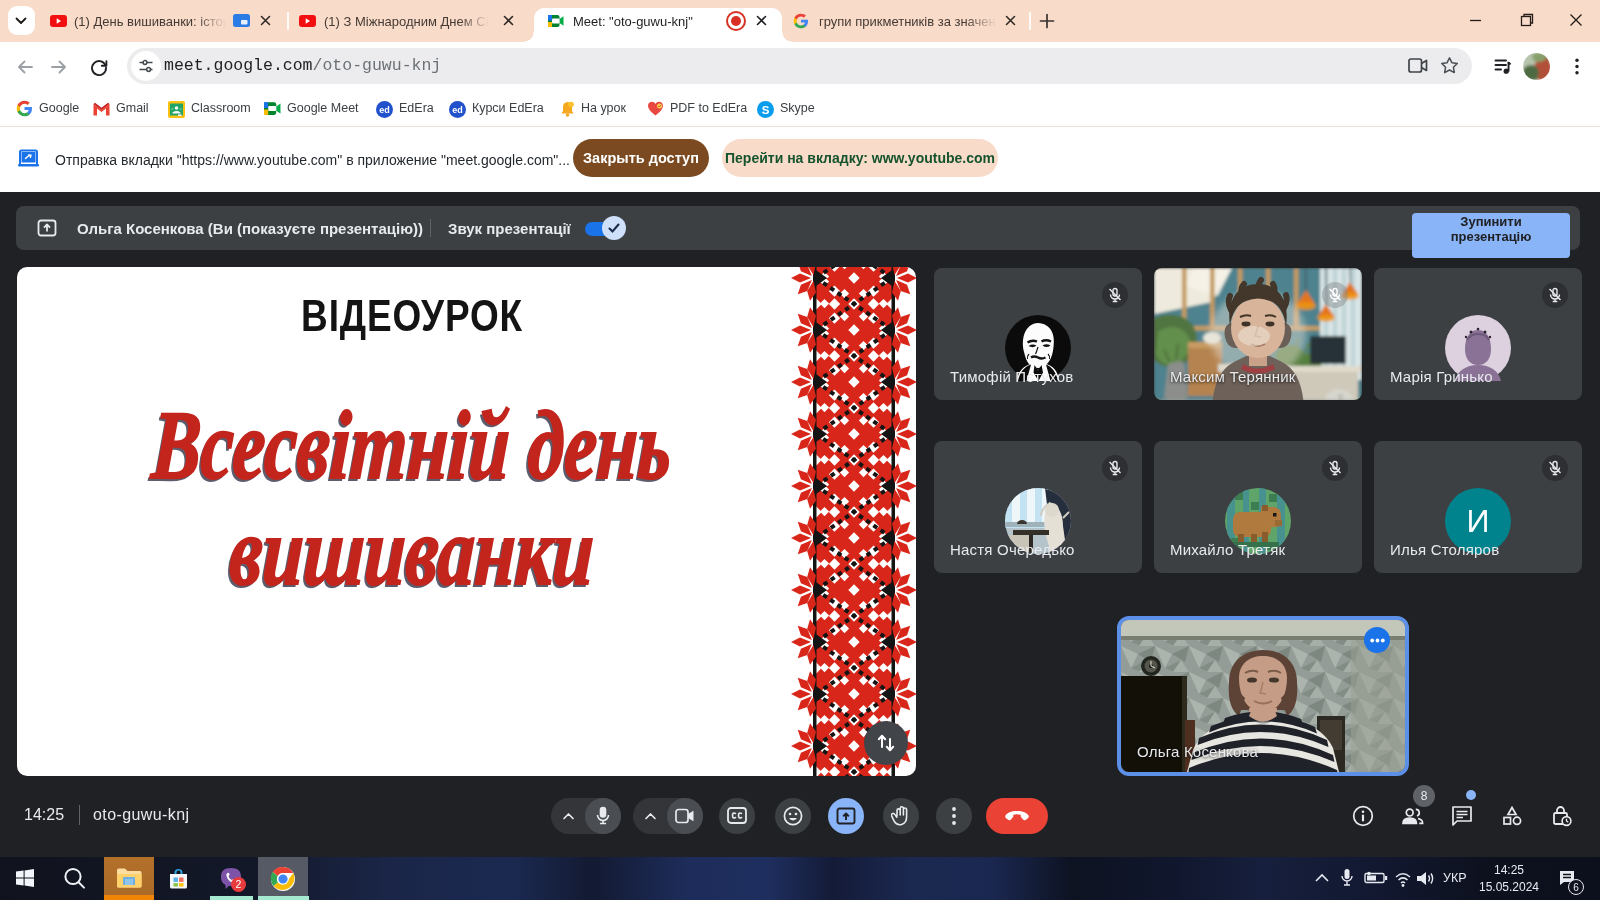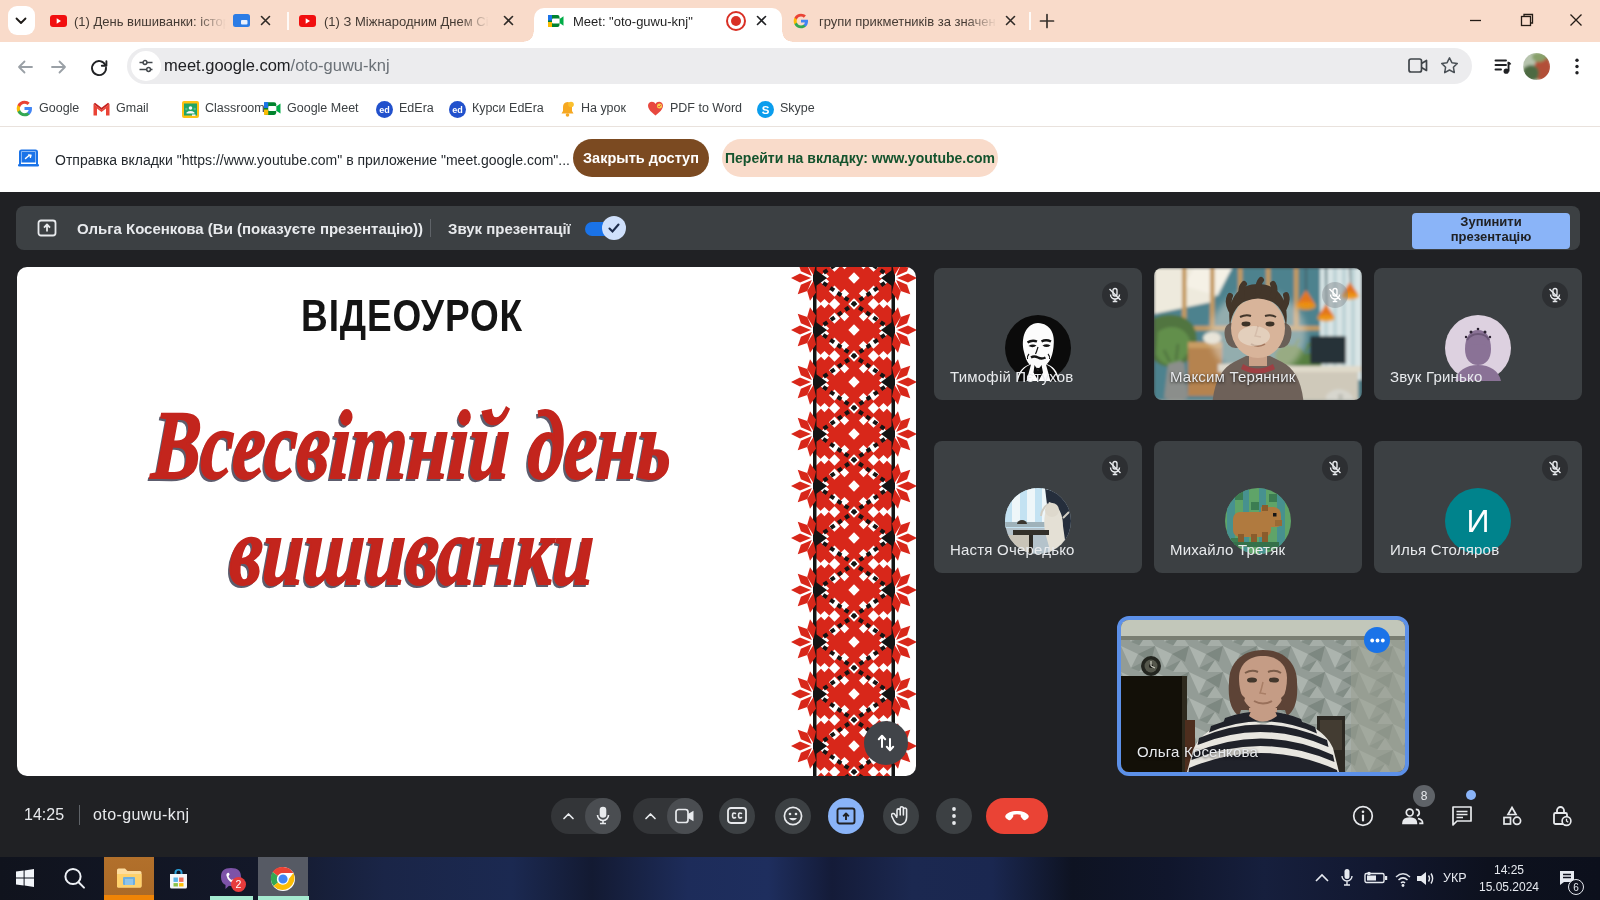--- a/index.html
+++ b/index.html
@@ -18,21 +18,21 @@
 
 #bookmarksbar{position:absolute;left:0;top:92px;width:1600px;height:34px;background:#fff;}
 .bm{position:absolute;top:8px;height:18px;font-size:12.5px;color:#3c4043;white-space:nowrap;}
 .bm span{vertical-align:top;line-height:17px;margin-left:6px;}
 
 #infobar{position:absolute;left:0;top:126px;width:1600px;height:66px;background:#fff;border-top:1px solid #e9e2dd;}
 
 #meet{position:absolute;left:0;top:192px;width:1600px;height:665px;background:#202124;}
 #meettop{position:absolute;left:16px;top:14px;width:1564px;height:44px;background:#3c4043;border-radius:8px;}
 .mtxt{color:#e8eaed;font-size:15px;font-weight:bold;}
-#stopbtn{position:absolute;left:1396px;top:7px;width:158px;height:36px;background:#8ab4f8;border-radius:4px;
+#stopbtn{position:absolute;left:1396px;top:7px;width:158px;height:45px;background:#8ab4f8;border-radius:4px;
  color:#202124;font-size:13px;font-weight:bold;text-align:center;line-height:15px;padding-top:1px;box-sizing:border-box;}
 #slide{position:absolute;left:17px;top:75px;width:899px;height:509px;background:#fff;border-radius:10px;overflow:hidden;}
 
 .tile{position:absolute;width:208px;height:132px;background:#3c4043;border-radius:8px;overflow:hidden;}
 .tname{position:absolute;left:16px;bottom:15px;color:#e8eaed;font-size:15px;letter-spacing:.2px;}
 .micoff{position:absolute;top:14px;right:14px;width:26px;height:26px;border-radius:50%;background:rgba(32,33,36,.55);}
 .cbtn{position:absolute;top:9px;width:36px;height:36px;border-radius:50%;background:#3c4043;}
 
 #taskbar{position:absolute;left:0;top:857px;width:1600px;height:43px;
  background:linear-gradient(90deg,#10131d 0%,#131829 16%,#1a2547 24%,#1b2951 32%,#131a32 37%,#1d2c5a 43%,#1e2e5e 48%,#141b38 52%,#1b2850 57%,#1a2750 62%,#0e1322 67%,#10162c 73%,#161f3d 79%,#121830 86%,#0d111e 93%,#0c101c 100%);}
@@ -138,21 +138,21 @@
     <svg class="abs" style="left:138px;top:16px" width="16" height="16" viewBox="0 0 16 16">
         <g stroke="#43484d" stroke-width="1.5" fill="none">
           <path d="M1.5 4.5 H5"></path>
           <path d="M9 4.5 H14.5"></path>
           <circle cx="7" cy="4.5" r="1.9"></circle>
           <path d="M1.5 11.5 H8.5"></path>
           <path d="M12.7 11.5 H14.5"></path>
           <circle cx="10.6" cy="11.5" r="1.9"></circle>
         </g>
       </svg>
-    <div class="abs" style="left:164px;top:14px;font-size:16.5px;color:#202124;">meet.google.com<span style="color:#6b7177;">/oto-guwu-knj</span></div>
+    <div class="abs" style="left:164px;top:14px;font-size:16.5px;color:#202124;font-family:Liberation Mono, monospace;">meet.google.com<span style="color:#6b7177;">/oto-guwu-knj</span></div>
 
     <svg class="abs" style="left:1408px;top:16px" width="20" height="15" viewBox="0 0 20 15">
         <rect x="1" y="1" width="12.5" height="13" rx="2" fill="none" stroke="#3f4449" stroke-width="1.7"></rect>
         <path d="M13.5 5.5 L18.5 2.5 V12.5 L13.5 9.5" fill="none" stroke="#3f4449" stroke-width="1.7" stroke-linejoin="round"></path>
       </svg>
 
     <svg class="abs" style="left:1440px;top:14px" width="19" height="19" viewBox="0 0 19 19">
         <path d="M9.5 1.8 L11.9 6.7 L17.3 7.4 L13.4 11.2 L14.3 16.6 L9.5 14 L4.7 16.6 L5.6 11.2 L1.7 7.4 L7.1 6.7 Z" fill="none" stroke="#4a5056" stroke-width="1.5" stroke-linejoin="round"></path>
       </svg>
 
@@ -197,21 +197,21 @@
     <div class="bm" style="left:16px;"><svg width="17" height="17" viewBox="0 0 48 48" style="vertical-align:top;margin-top:0px">
           <path fill="#4285F4" d="M45.1 24.5c0-1.6-.1-3.1-.4-4.5H24v8.5h11.8c-.5 2.8-2.1 5.1-4.4 6.7v5.6h7.2c4.2-3.9 6.5-9.6 6.5-16.3z"></path>
           <path fill="#34A853" d="M24 46c6 0 11-2 14.6-5.3l-7.2-5.6c-2 1.3-4.5 2.1-7.4 2.1-5.7 0-10.5-3.8-12.3-9H4.3v5.8C7.9 41.2 15.4 46 24 46z"></path>
           <path fill="#FBBC05" d="M11.7 28.2c-.4-1.3-.7-2.7-.7-4.2s.3-2.9.7-4.2V14H4.3C2.9 17 2 20.4 2 24s.9 7 2.3 10l7.4-5.8z"></path>
           <path fill="#EA4335" d="M24 10.8c3.2 0 6.1 1.1 8.4 3.3l6.3-6.3C35 4.1 30 2 24 2 15.4 2 7.9 6.8 4.3 14l7.4 5.8c1.8-5.2 6.6-9 12.3-9z"></path>
         </svg><span>Google</span></div>
     <div class="bm" style="left:93px;"><svg width="17" height="14" viewBox="0 0 17 14" style="vertical-align:top;margin-top:2px">
           <path d="M0.5 13.5 V2 L8.5 8 L16.5 2 V13.5 H13 V6.5 L8.5 10 L4 6.5 V13.5 Z" fill="#ea4335"></path>
           <path d="M0.5 2 L8.5 8 L16.5 2 L15 0.8 L8.5 5.8 L2 0.8 Z" fill="#c5221f"></path>
         </svg><span>Gmail</span></div>
-    <div class="bm" style="left:182px;"><svg width="17" height="17" viewBox="0 0 17 17" style="vertical-align:top;margin-top:1px">
+    <div class="bm" style="left:168px;"><svg width="17" height="17" viewBox="0 0 17 17" style="vertical-align:top;margin-top:1px">
           <rect width="17" height="17" rx="2" fill="#ffc112"></rect>
           <rect x="2" y="2.5" width="13" height="12" fill="#21a465"></rect>
           <circle cx="8.5" cy="7" r="1.8" fill="#f8f9fa"></circle>
           <path d="M4.5 11.5 Q8.5 8.6 12.5 11.5 V12.5 H4.5 Z" fill="#f8f9fa"></path>
           <circle cx="4.3" cy="8" r="1.2" fill="#57bb8a"></circle>
           <circle cx="12.7" cy="8" r="1.2" fill="#57bb8a"></circle>
           <rect x="10" y="13.4" width="3.5" height="1.6" fill="#f1f1f1"></rect>
         </svg><span>Classroom</span></div>
     <div class="bm" style="left:264px;"><svg width="17" height="15" viewBox="0 0 16 14" style="vertical-align:top;margin-top:1px">
           <rect x="0" y="1" width="11.5" height="12" rx="2" fill="#00832d"></rect>
@@ -230,21 +230,21 @@
         </svg><span>Курси EdEra</span></div>
     <div class="bm" style="left:560px;"><svg width="15" height="17" viewBox="0 0 15 17" style="vertical-align:top;margin-top:1px">
           <path d="M7.5 1 C4.5 1 3 3.2 3 6 V10 L1.5 12.5 H13.5 L12 10 V6 C12 3.2 10.5 1 7.5 1 Z" fill="#f6a821"></path>
           <circle cx="7.5" cy="14" r="1.8" fill="#f6a821"></circle>
           <circle cx="11" cy="3.5" r="2.8" fill="#fbc02d"></circle>
         </svg><span>На урок</span></div>
     <div class="bm" style="left:647px;"><svg width="17" height="16" viewBox="0 0 17 16" style="vertical-align:top;margin-top:1px">
           <path d="M8.5 14.5 C8.5 14.5 1 9.5 1 4.8 C1 2.2 3 .8 4.9 .8 C6.4 .8 7.8 1.7 8.5 3 C9.2 1.7 10.6 .8 12.1 .8 C14 .8 16 2.2 16 4.8 C16 9.5 8.5 14.5 8.5 14.5 Z" fill="#e8483f"></path>
           <circle cx="12.5" cy="5" r="2.5" fill="#fbd14b"></circle>
           <path d="M11.2 5 l1 1 1.8-2" stroke="#e8483f" stroke-width=".9" fill="none"></path>
-        </svg><span>PDF to Word</span></div>
+        </svg><span>PDF to EdEra</span></div>
     <div class="bm" style="left:757px;"><svg width="17" height="17" viewBox="0 0 17 17" style="vertical-align:top;margin-top:1px">
           <circle cx="8.5" cy="8.5" r="8.5" fill="#0a9ded"></circle>
           <text x="8.5" y="12.6" font-size="11.5" font-weight="bold" fill="#fff" text-anchor="middle" font-family="Liberation Sans,sans-serif">S</text>
         </svg><span>Skype</span></div>
   </div>
   <div id="infobar">
     <svg class="abs" style="left:18px;top:22px" width="21" height="19" viewBox="0 0 21 19">
         <path d="M2 15.5 V3 a1.5 1.5 0 0 1 1.5 -1.5 H17.5 a1.5 1.5 0 0 1 1.5 1.5 V15.5" fill="none" stroke="#1a73e8" stroke-width="2"></path>
         <rect x="0" y="15" width="21" height="2.6" rx="1.3" fill="#1a73e8"></rect>
         <rect x="3.5" y="3" width="14" height="10.5" fill="#1a73e8"></rect>
@@ -502,21 +502,21 @@
       </svg>
       <div class="micoff"></div>
         <svg class="abs" style="right:19px;top:19px" width="16" height="16" viewBox="0 0 16 16">
           <g stroke="#e8eaed" stroke-width="1.4" fill="none">
             <rect x="6" y="1.5" width="4" height="7.5" rx="2"></rect>
             <path d="M3.5 7.5 a4.5 4.5 0 0 0 9 0"></path>
             <path d="M8 12 V14.5 M5.7 14.5 H10.3"></path>
             <path d="M2.5 2 L13.5 13"></path>
           </g>
         </svg>
-      <div class="tname">Звук Гринько</div>
+      <div class="tname">Марія Гринько</div>
     </div>
 
     <div class="tile" style="left:934px;top:249px;">
       <svg class="abs" style="left:71px;top:47px" width="66" height="66" viewBox="0 0 66 66">
         <defs>
             <clipPath id="cnas">
               <circle cx="33" cy="33" r="33"></circle>
             </clipPath>
           </defs>
         <g clip-path="url(#cnas)">

